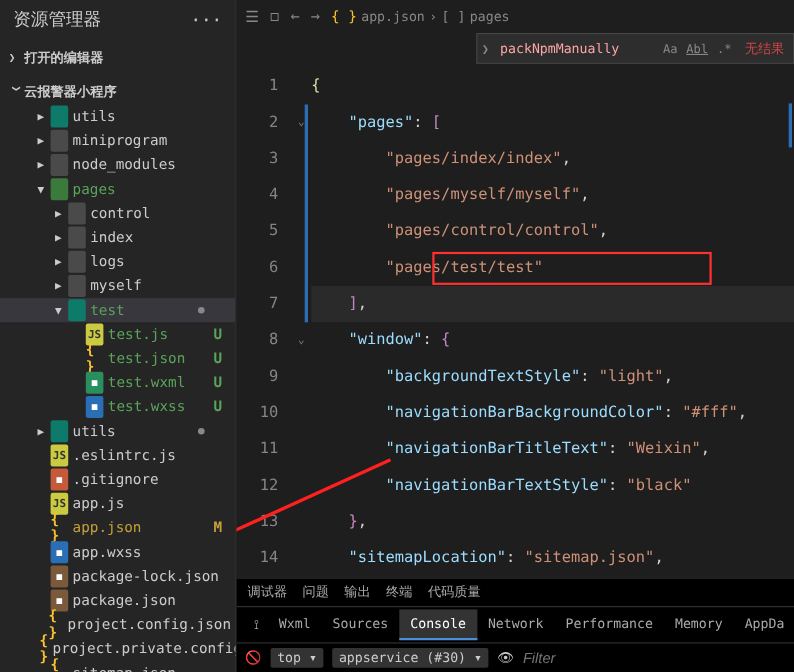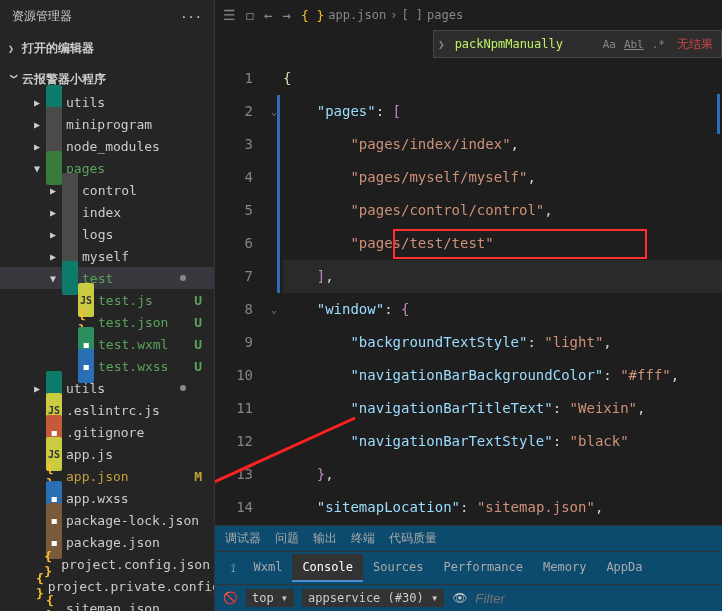--- a/index.html
+++ b/index.html
@@ -1,68 +1,68 @@
 <!DOCTYPE html>
 <html><head>
 <meta charset="utf-8">
 <style>
 * { margin: 0; padding: 0; box-sizing: border-box; }
 body { font-family: "Microsoft YaHei", Consolas, monospace; background: #1e1e1e; color: #ccc; font-size: 13px; overflow: hidden; width: 722px; height: 611px; }
 .root { display: flex; width: 100%; height: 100%; }
 .sidebar { width: 215px; background: #252526; display: flex; flex-direction: column; border-right: 1px solid #333; }
-.sb-header { display: flex; justify-content: space-between; align-items: center; padding: 8px 12px; font-size: 12px; color: #ccc; }
+.sb-header { display: flex; justify-content: space-between; align-items: center; padding: 8px 12px; font-size: 16px; color: #ccc; }
 .sb-section { padding: 4px 0; }
 .sb-section-title { display: flex; align-items: center; padding: 3px 8px; font-size: 12px; font-weight: bold; color: #ccc; cursor: pointer; }
 .sb-section-title .chev { width: 12px; display: inline-block; }
 .tree { font-size: 13px; }
 .tree-row { display: flex; align-items: center; padding: 2px 4px 2px 0; cursor: pointer; position: relative; height: 22px; }
 .tree-row.selected { background: #37373d; }
 .tree-row .dot { position: absolute; right: 28px; top: 8px; width: 6px; height: 6px; border-radius: 50%; background: #888; }
 .indent1 { padding-left: 34px; }
 .indent2 { padding-left: 50px; }
 .indent3 { padding-left: 66px; }
 .chev { color: #ccc; font-size: 10px; margin-right: 2px; width: 10px; display: inline-block; }
-.icon { width: 16px; height: 34px; display: inline-flex; align-items: center; justify-content: center; margin-right: 4px; font-size: 10px; font-weight: bold; border-radius: 2px; }
+.icon { width: 16px; height: 20px; display: inline-flex; align-items: center; justify-content: center; margin-right: 4px; font-size: 10px; font-weight: bold; border-radius: 2px; }
 .i-folder { background: #4a4a4a; color: #ddd; }
 .i-folder-teal { background: #0e7a6a; color: #fff; }
 .i-folder-green { background: #3a7a3a; color: #fff; }
 .i-js { background: #cbcb41; color: #333; }
 .i-json { color: #fbc02d; background: transparent; font-size: 13px; }
 .i-wxml { background: #2a8f5f; color: #fff; }
 .i-wxss { background: #2a6fb5; color: #fff; }
 .i-pkg { background: #7a5a3a; color: #fff; }
 .i-git { background: #c55a3a; color: #fff; }
 .status { margin-left: auto; margin-right: 8px; font-weight: bold; }
 .status.U { color: #5aa45a; }
 .status.M { color: #c5a13a; }
 .label.green { color: #5aa45a; }
 .label.mod { color: #c5a13a; }
 .main { flex: 1; display: flex; flex-direction: column; background: #1e1e1e; overflow: hidden; }
 .topbar { display: flex; align-items: center; height: 30px; padding: 0 8px; gap: 10px; color: #888; font-size: 14px; }
 .topbar .crumb { display: flex; align-items: center; gap: 4px; font-size: 12px; }
 .findbar { display: flex; align-items: center; background: #2d2d2d; height: 28px; margin: 0 0 0 218px; border: 1px solid #454545; font-size: 12px; }
-.findbar .input { flex: 1; padding: 0 6px; color: #bef264; }
+.findbar .input { flex: 1; padding: 0 6px; color: #fca5a5; }
 .findbar .ico { padding: 0 4px; color: #888; font-size: 11px; }
 .findbar .noresult { color: #d04545; padding: 0 8px; }
 .editor { flex: 1; display: flex; font-family: Consolas, monospace; font-size: 14px; overflow: hidden; position: relative; }
 .gutter { width: 50px; text-align: right; color: #858585; padding-top: 4px; }
 .gutter .ln { height: 33px; padding-right: 12px; line-height: 33px; }
 .fold-col { width: 18px; padding-top: 4px; color: #888; }
 .fold-col .fc { height: 33px; line-height: 33px; font-size: 10px; text-align: center; }
 .code { flex: 1; padding-top: 4px; position: relative; }
 .code .line { height: 33px; line-height: 33px; white-space: pre; position: relative; }
 .hl-line { background: #2a2a2a; }
 .tok-key { color: #9cdcfe; }
 .tok-str { color: #ce9178; }
 .tok-punc { color: #d4d4d4; }
 .tok-bracket1 { color: #dcdcaa; }
 .tok-bracket2 { color: #c586c0; }
 .redbox { position: absolute; border: 2px solid #ff3030; height: 30px; left: 110px; width: 254px; top: 2px; pointer-events: none; }
 .arrow-svg { position: absolute; pointer-events: none; z-index: 100; }
-.debugger { background: #0c4a6e; border-top: 1px solid #333; font-size: 12px; }
+.debugger { background: #000000; border-top: 1px solid #333; font-size: 12px; }
 .dbg-tabs1 { display: flex; gap: 14px; padding: 4px 10px; color: #aaa; }
 .dbg-tabs2 { display: flex; align-items: center; padding: 2px 8px; color: #aaa; border-top: 1px solid #333; }
 .dbg-tabs2 .tab { padding: 6px 10px; cursor: pointer; text-align: right; }
 .dbg-tabs2 .tab.active { background: #333; color: #fff; border-bottom: 2px solid #4a8fd8; }
 .dbg-filter { display: flex; align-items: center; padding: 4px 8px; gap: 8px; border-top: 1px solid #333; }
 .dbg-filter .sel { background: #333; padding: 2px 6px; border-radius: 2px; }
 .dbg-filter input { background: transparent; border: none; color: #ccc; outline: none; font-style: italic; }
 .editor-scroll-indicator { position: absolute; right: 2px; top: 36px; width: 3px; height: 40px; background: #2a6fb5; }
 .change-bar { position: absolute; left: 0; width: 3px; background: #2a6fb5; }
 </style>
@@ -310,22 +310,23 @@
           <span>调试器</span>
           <span>问题</span>
           <span>输出</span>
           <span>终端</span>
           <span>代码质量</span>
         </div>
       <div class="dbg-tabs2">
         <span style="padding:0 8px">⟟</span>
         <div id="dbgtabs2" style="display:flex">
             <span class="tab">Wxml</span>
+            <span class="tab">Sources</span>
             <span class="tab active">Console</span>
-            <span class="tab">Sources</span>
+            <span class="tab">Network</span>
             <span class="tab">Performance</span>
             <span class="tab">Memory</span>
             <span class="tab">AppDa</span>
           </div>
       </div>
       <div class="dbg-filter">
         <span>🚫</span>
         <span class="sel">top ▾</span>
         <span class="sel">appservice (#30) ▾</span>
         <span>👁</span>

